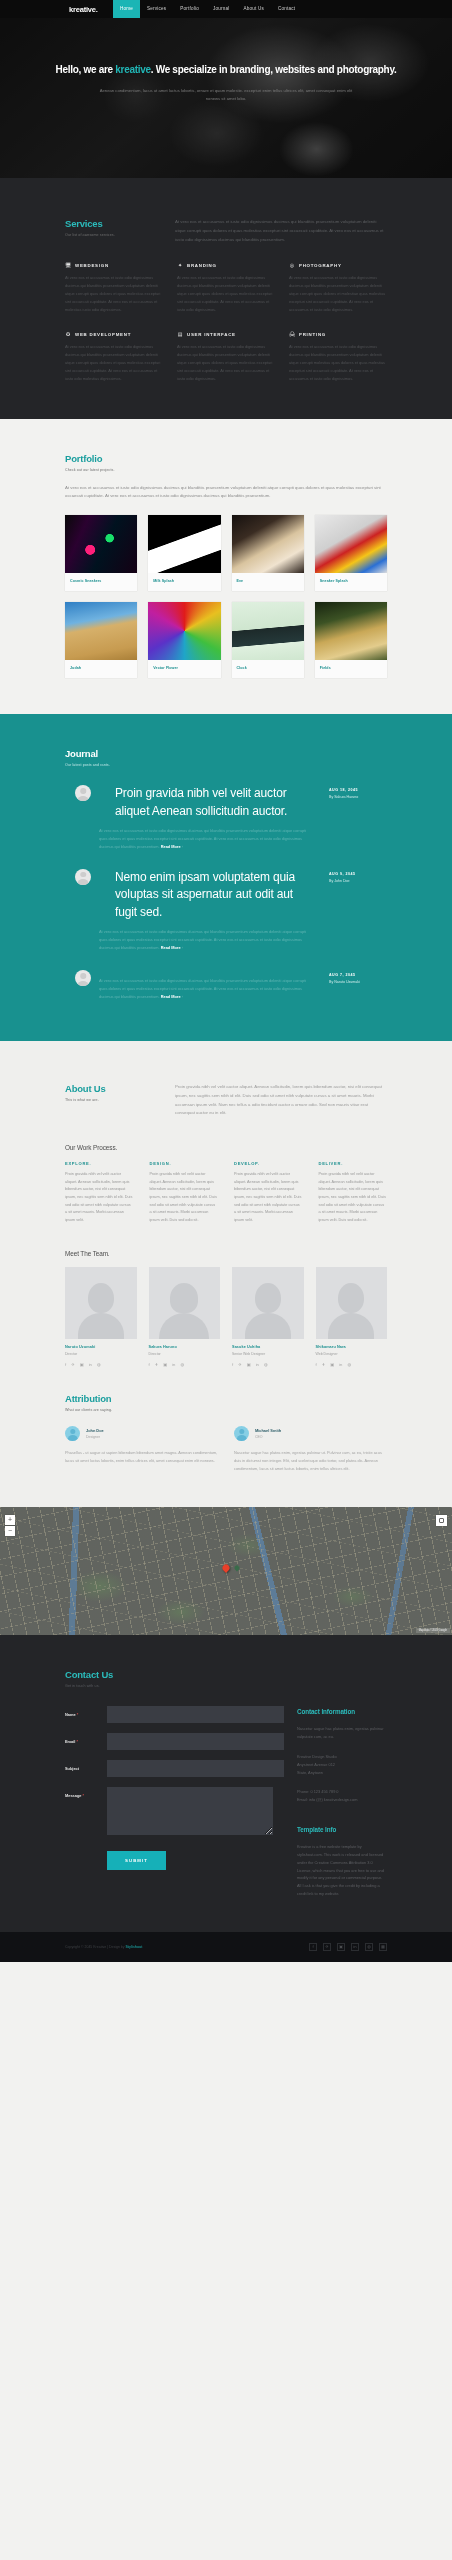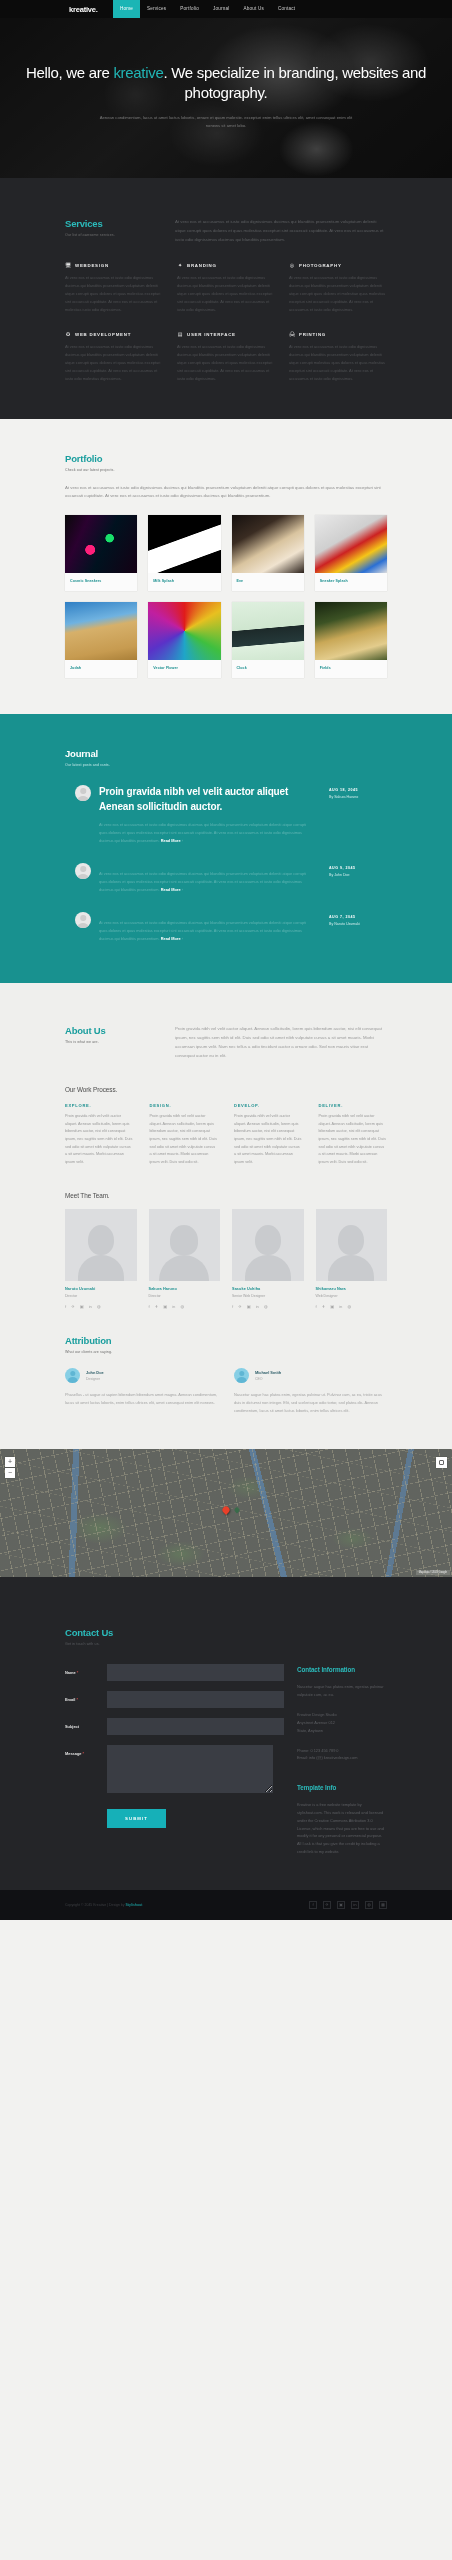--- a/index.html
+++ b/index.html
@@ -62,23 +62,23 @@
   }
   .hero-dim { position: absolute; inset: 0; background: rgba(10,10,10,0.55); }
   .hero-inner {
     position: relative;
     padding-top: 45px;
     text-align: center;
     z-index: 5;
   }
   .hero-title {
     color: #fff;
-    font-size: 15px;
+    font-size: 10px;
     line-height: 1.35;
-    font-weight: 400;
+    font-weight: 700;
     letter-spacing: -0.3px;
     padding: 0 22px;
   }
   .hero-title .accent { color: #21b6b6; }
   .hero-sub {
     margin-top: 10px;
     color: #7b7b7b;
     font-size: 4.2px;
     line-height: 2.1;
     padding: 0 95px;
@@ -198,22 +198,22 @@
     width: 5.5px; height: 5.5px; border-radius: 50%;
     background: #cdcdcd; transform: translateX(-50%);
   }
   .post-avatar::after {
     content: ""; position: absolute; left: 50%; bottom: -3.5px;
     width: 11px; height: 9px; border-radius: 50% 50% 0 0;
     background: #cdcdcd; transform: translateX(-50%);
   }
   .post-main { flex: 1; padding-right: 6px; }
   .post-title {
-    font-size: 10px; line-height: 1.45; color: #fff;
-    font-weight: 700; letter-spacing: -0.15px;
+    font-size: 12px; line-height: 1.45; color: #fff;
+    font-weight: 400; letter-spacing: -0.15px; margin-left: 16px;
   }
   .post-body {
     margin-top: 7px;
     font-size: 3.9px; line-height: 2.05; color: #5fb5b3;
   }
   .read-more { color: #fff; font-weight: bold; font-size: 3.9px; }
   .post-meta { width: 58px; flex: none; padding-top: 3px; }
   .post-date { font-size: 3.6px; font-weight: bold; letter-spacing: 0.5px; color: #fff; }
   .post-author { font-size: 3.6px; color: #cfeceb; margin-top: 3px; }
 
@@ -330,21 +330,21 @@
     transform: translate(-50%,-50%) rotate(-45deg);
   }
   .map-attr {
     position: absolute; right: 2px; bottom: 2px;
     font-size: 2.6px; color: #eee; background: rgba(255,255,255,0.15);
     padding: 1px 3px;
   }
 
   
   .contact { background: #242528; padding: 34px 0 34px 0; }
-  .contact .sec-title { color: #2bbcbc; margin-top: 16px; }
+  .contact .sec-title { color: #2bbcbc; }
   .contact .sec-sub { color: #5a5c60; }
   .contact-row { display: flex; gap: 24px; margin-top: 18px; }
   .form { width: 208px; flex: none; }
   .frow { display: flex; align-items: flex-start; margin-bottom: 10px; }
   .flabel {
     width: 42px; flex: none; padding-top: 6px;
     font-size: 3.9px; font-weight: bold; color: #e4e4e4;
   }
   .flabel .req { color: #cf4b4b; }
   .finput {
@@ -523,20 +523,21 @@
         </div>
         <div class="post-meta">
           <div class="post-date">AUG 18, 2045</div>
           <div class="post-author">By Sakura Haruno</div>
         </div>
       </div>
 
       <div class="post">
         <div class="post-avatar"></div>
         <div class="post-main">
+          <div class="post-title">Nemo enim ipsam voluptatem quia voluptas sit aspernatur aut odit aut fugit sed.</div>
           <div class="post-body"><span>At vero eos et accusamus et iusto odio dignissimos ducimus qui blanditiis praesentium voluptatum deleniti atque corrupti quos dolores et quas molestias excepturi sint occaecati cupiditate. At vero eos et accusamus et iusto odio dignissimos ducimus qui blanditiis praesentium.</span> <span class="read-more">Read More</span> ›</div>
         </div>
         <div class="post-meta">
           <div class="post-date">AUG 9, 2045</div>
           <div class="post-author">By John Doe</div>
         </div>
       </div>
 
       <div class="post">
         <div class="post-avatar"></div>

